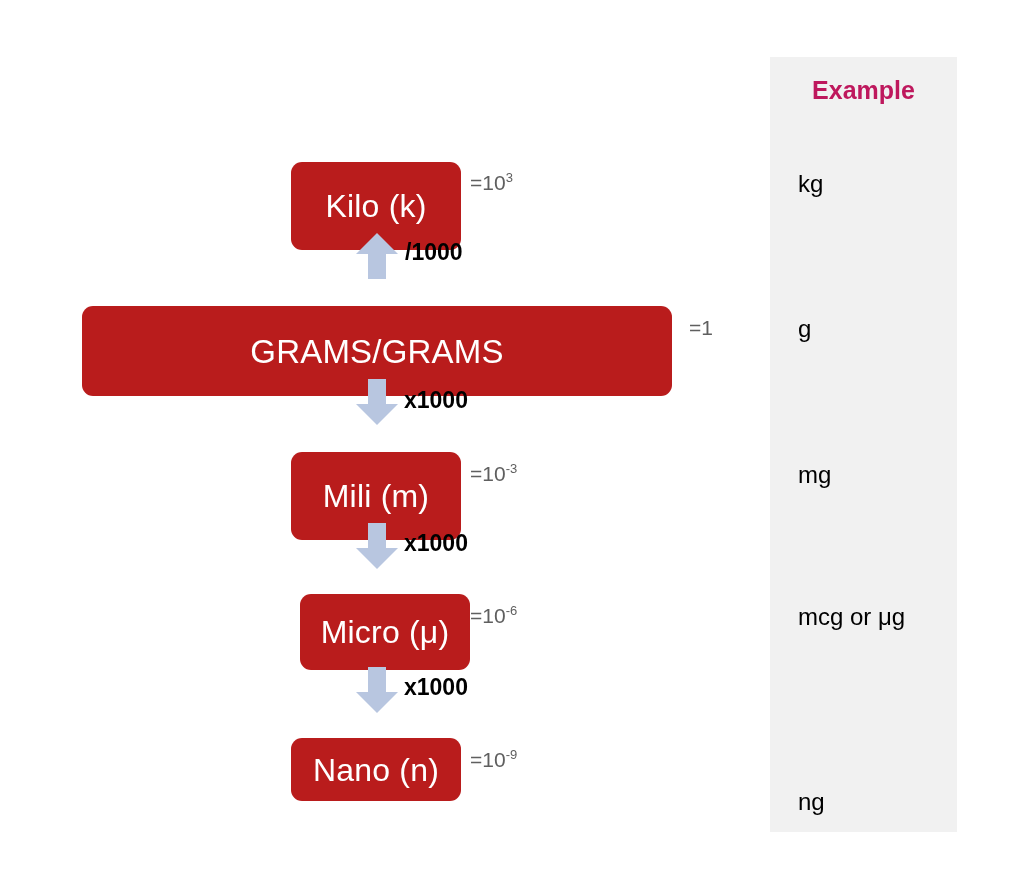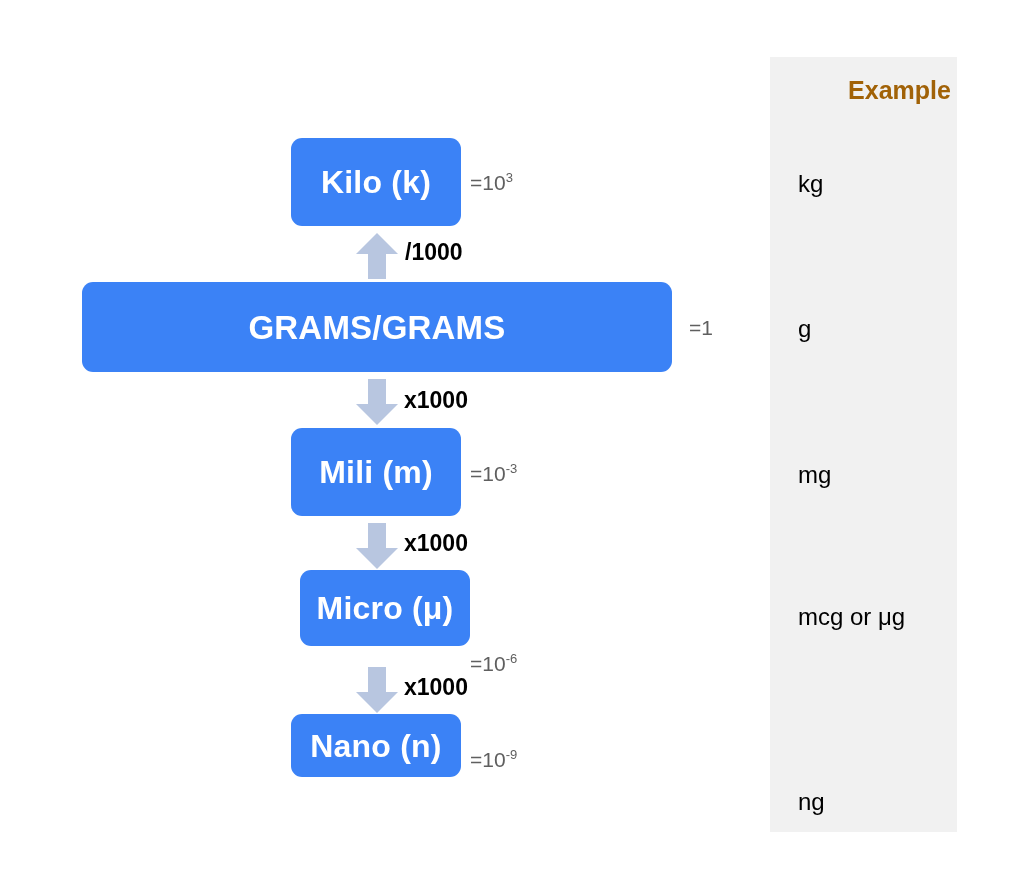--- a/index.html
+++ b/index.html
@@ -18,31 +18,32 @@
   .stage {
     position: absolute;
     left: 0; top: 0;
     width: 1024px;
     height: 875px;
   }
 
   
   .unit-box {
     position: absolute;
-    background: #3b82f6;
+    background: #b91c1c;
     border-radius: 11px;
     display: flex;
     align-items: center;
     justify-content: center;
     color: #ffffff;
     font-size: 32px;
-    font-weight: 700;
+    font-weight: 400;
     letter-spacing: 0.2px;
     line-height: 1;
     white-space: nowrap;
+    margin-top: 24px;
   }
   .unit-box.wide {
     font-size: 33px;
   }
 
   #box-kilo   { left: 291px; top: 138px; width: 170px; height: 88px; }
   #box-grams  { left: 82px;  top: 282px; width: 590px; height: 90px; }
   #box-mili   { left: 291px; top: 428px; width: 170px; height: 88px; }
   #box-micro  { left: 300px; top: 570px; width: 170px; height: 76px; }
   #box-nano   { left: 291px; top: 714px; width: 170px; height: 63px; }
@@ -56,21 +57,21 @@
     white-space: nowrap;
   }
   .equiv sup {
     font-size: 0.62em;
     vertical-align: super;
     line-height: 0;
   }
   #equiv-kilo  { left: 470px; top: 172px; }
   #equiv-grams { left: 689px; top: 317px; }
   #equiv-mili  { left: 470px; top: 463px; }
-  #equiv-micro { left: 470px; top: 605px; margin-top: 48px; }
+  #equiv-micro { left: 470px; top: 605px; }
   #equiv-nano  { left: 470px; top: 749px; }
 
   
   .arrow {
     position: absolute;
     width: 44px;
     height: 48px;
   }
   .arrow svg { display: block; width: 100%; height: 100%; }
 
@@ -103,23 +104,22 @@
     background: #f1f1f1;
   }
   #example-header {
     position: absolute;
     left: 770px;
     top: 78px;
     width: 187px;
     text-align: center;
     font-size: 25px;
     font-weight: 700;
-    color: #a16207;
+    color: #be185d;
     line-height: 1;
-    margin-left: 36px;
   }
   .example-value {
     position: absolute;
     left: 798px;
     font-size: 24px;
     color: #000000;
     line-height: 1;
     white-space: nowrap;
   }
   #ex-kg   { top: 172px; }

